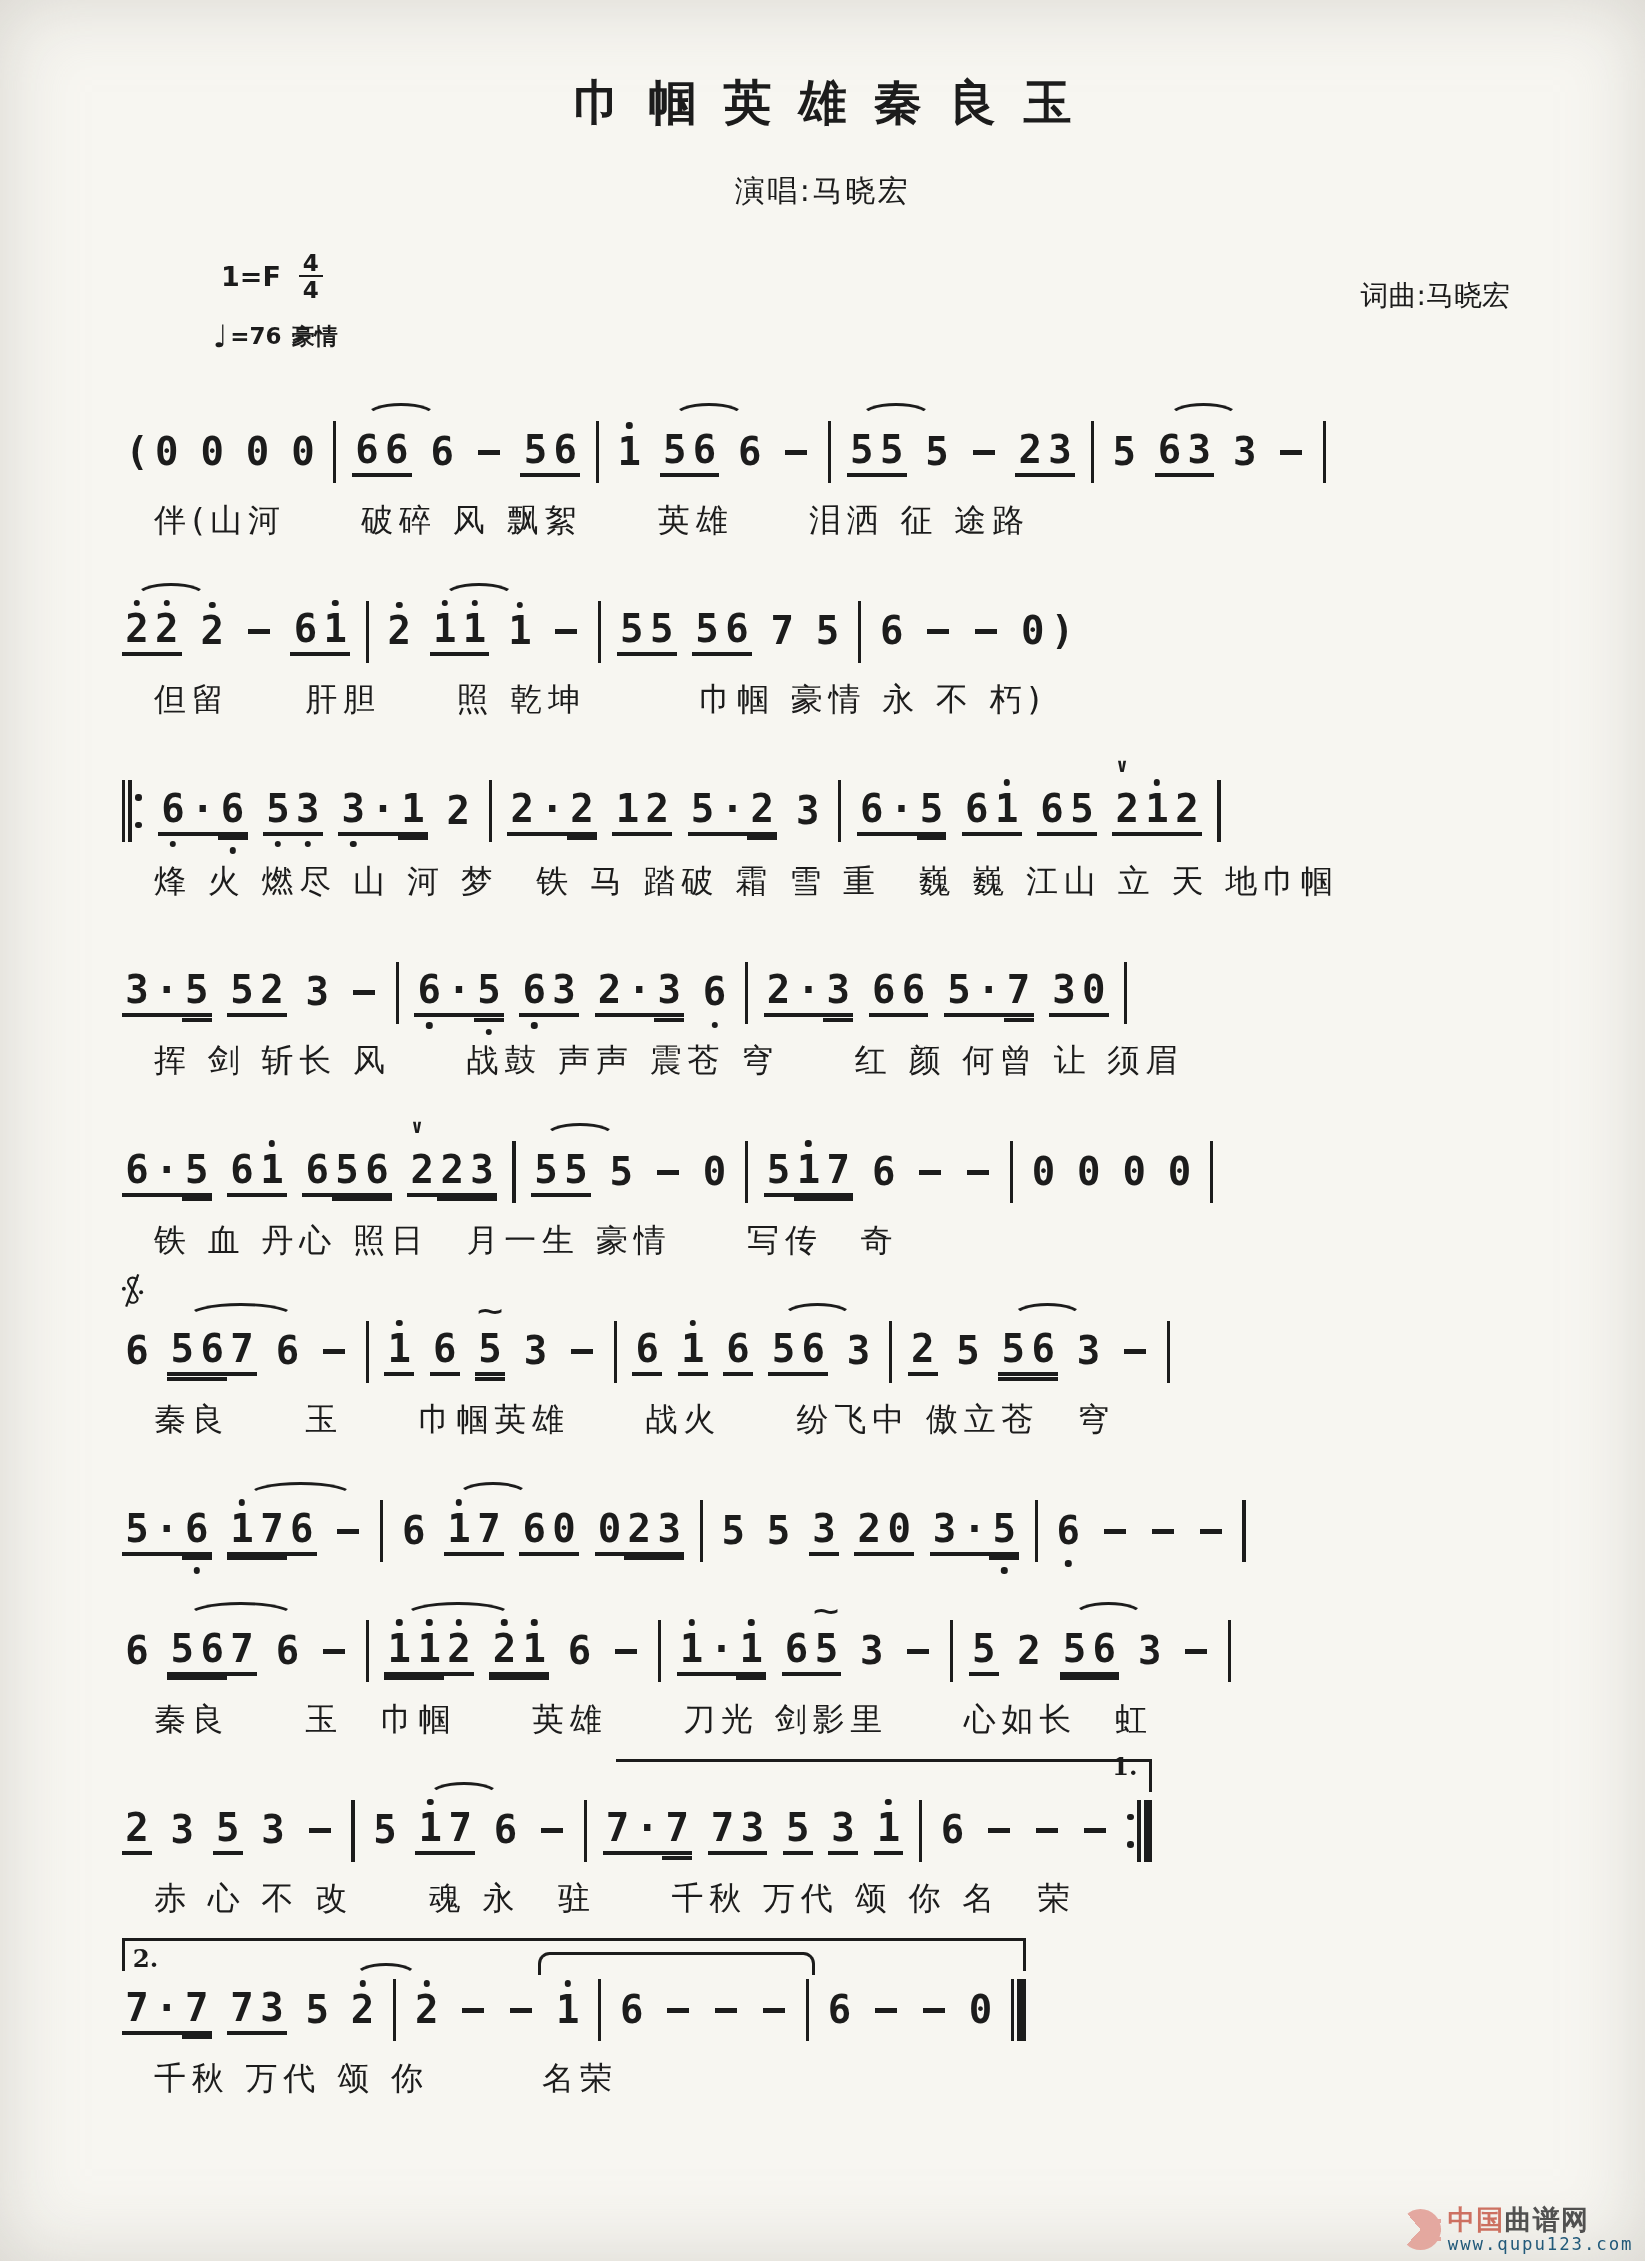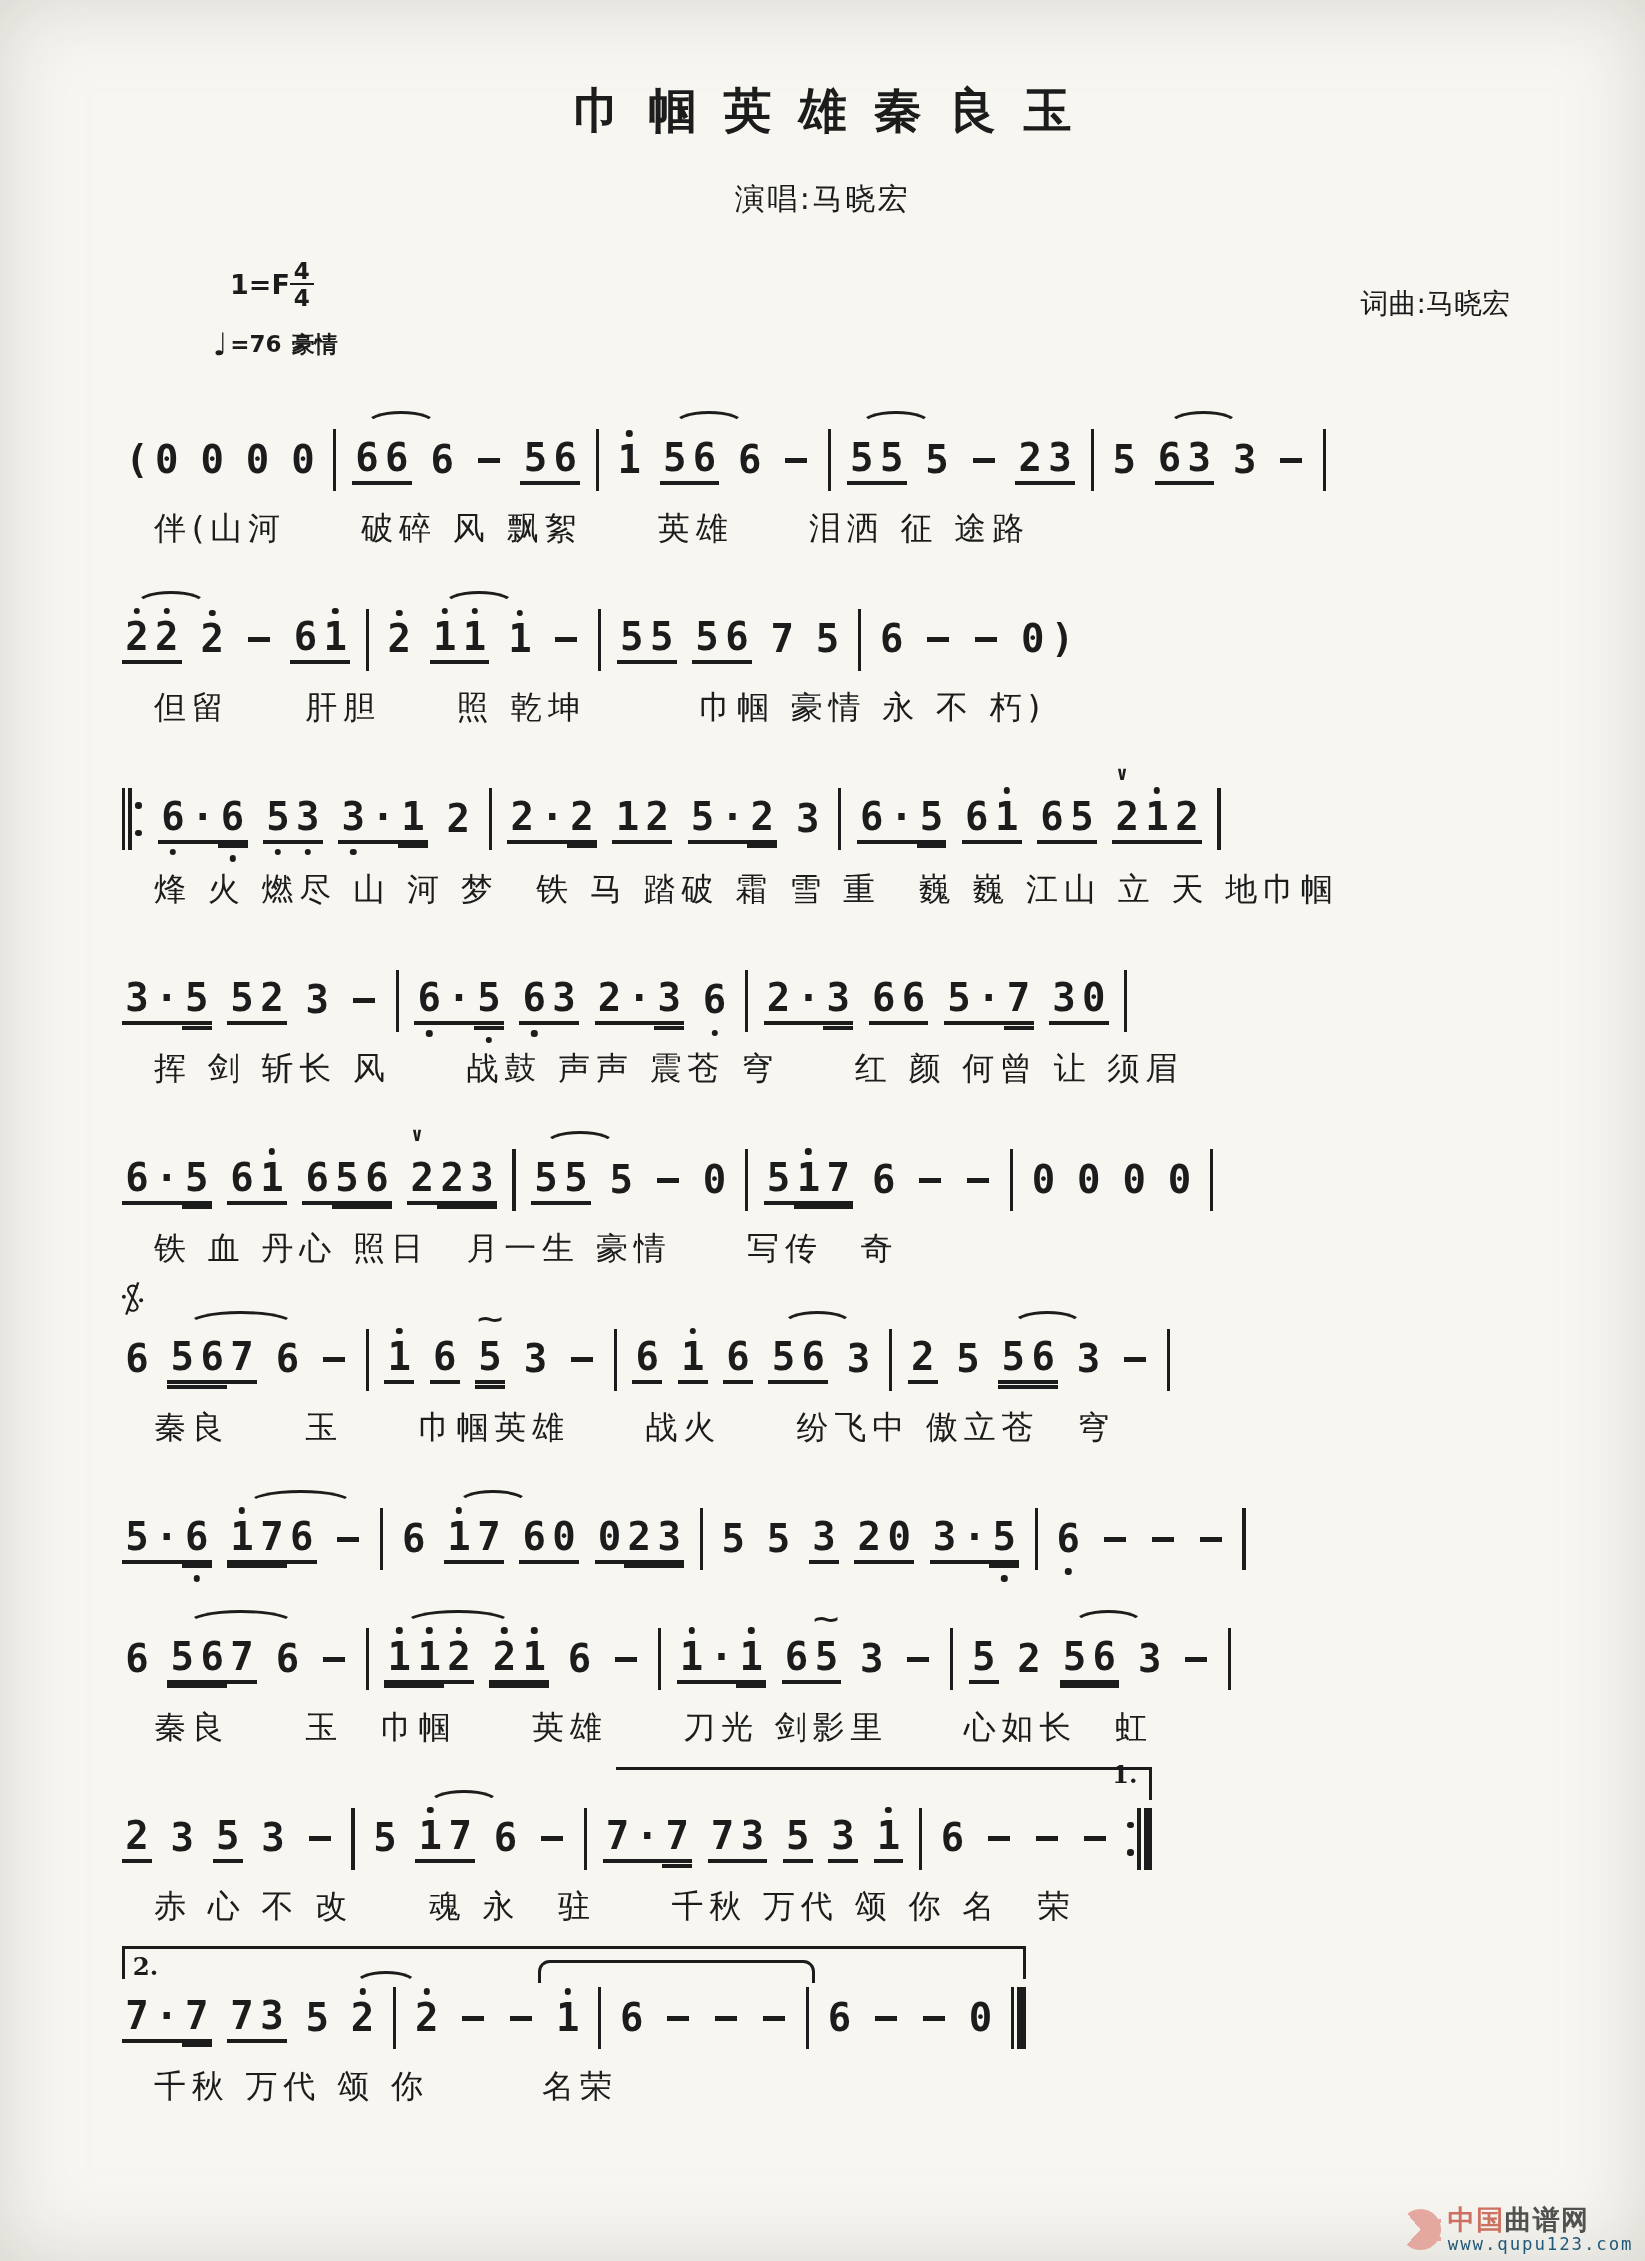--- a/index.html
+++ b/index.html
@@ -1,23 +1,23 @@
 <!DOCTYPE html>
 <html style="font-size:10.3px"><head>
 <meta charset="utf-8">
 <style>
   html,body{margin:0;padding:0;background:#d8d6d2;}
   .page{width:1645px;height:2261px;position:relative;background:#f7f6f1;
         font-family:"DejaVu Sans",sans-serif;color:#1c1c1c;overflow:hidden;
         box-shadow:inset 0 0 77px rgba(190,186,178,.55);}
-  .title{margin:0;padding-top:79px;text-align:center;font-family:"DejaVu Serif",serif;
+  .title{margin:8px;padding-top:63px;text-align:center;font-family:"DejaVu Serif",serif;
          font-size:48px;font-weight:bold;letter-spacing:27px;text-indent:27px;}
   .subtitle{text-align:center;margin-top:36px;font-size:30px;letter-spacing:2.6px;}
   .meta{position:relative;margin:39px 122px 19.3px 213px;height:110px;}
-  .keysig{position:absolute;left:17px;top:0;font-size:27px;font-weight:bold;display:flex;align-items:center;}
+  .keysig{position:absolute;left:8px;top:0;font-size:27px;font-weight:bold;display:flex;align-items:center;gap:18px;}
   .frac{display:inline-flex;flex-direction:column;text-align:center;font-size:23px;line-height:1.05;}
   .frac b{padding:0 3.9px;}
   .frac .den{border-top:2.6px solid #1c1c1c;padding-top:1.3px;}
   .tempo{position:absolute;left:0;top:67px;font-size:23px;font-weight:bold;display:flex;align-items:center;}
   .tnote{font-size:31px;margin-right:2.6px;}
   .tfeel{margin-left:10.3px;}
   .credit{position:absolute;right:13px;top:26px;font-size:28px;}
   .score{margin:6.4px 39px 0 122px;}
   .linegroup{padding-top:41px;margin-bottom:17px;}
   .noteswrap{position:relative;display:inline-flex;}

